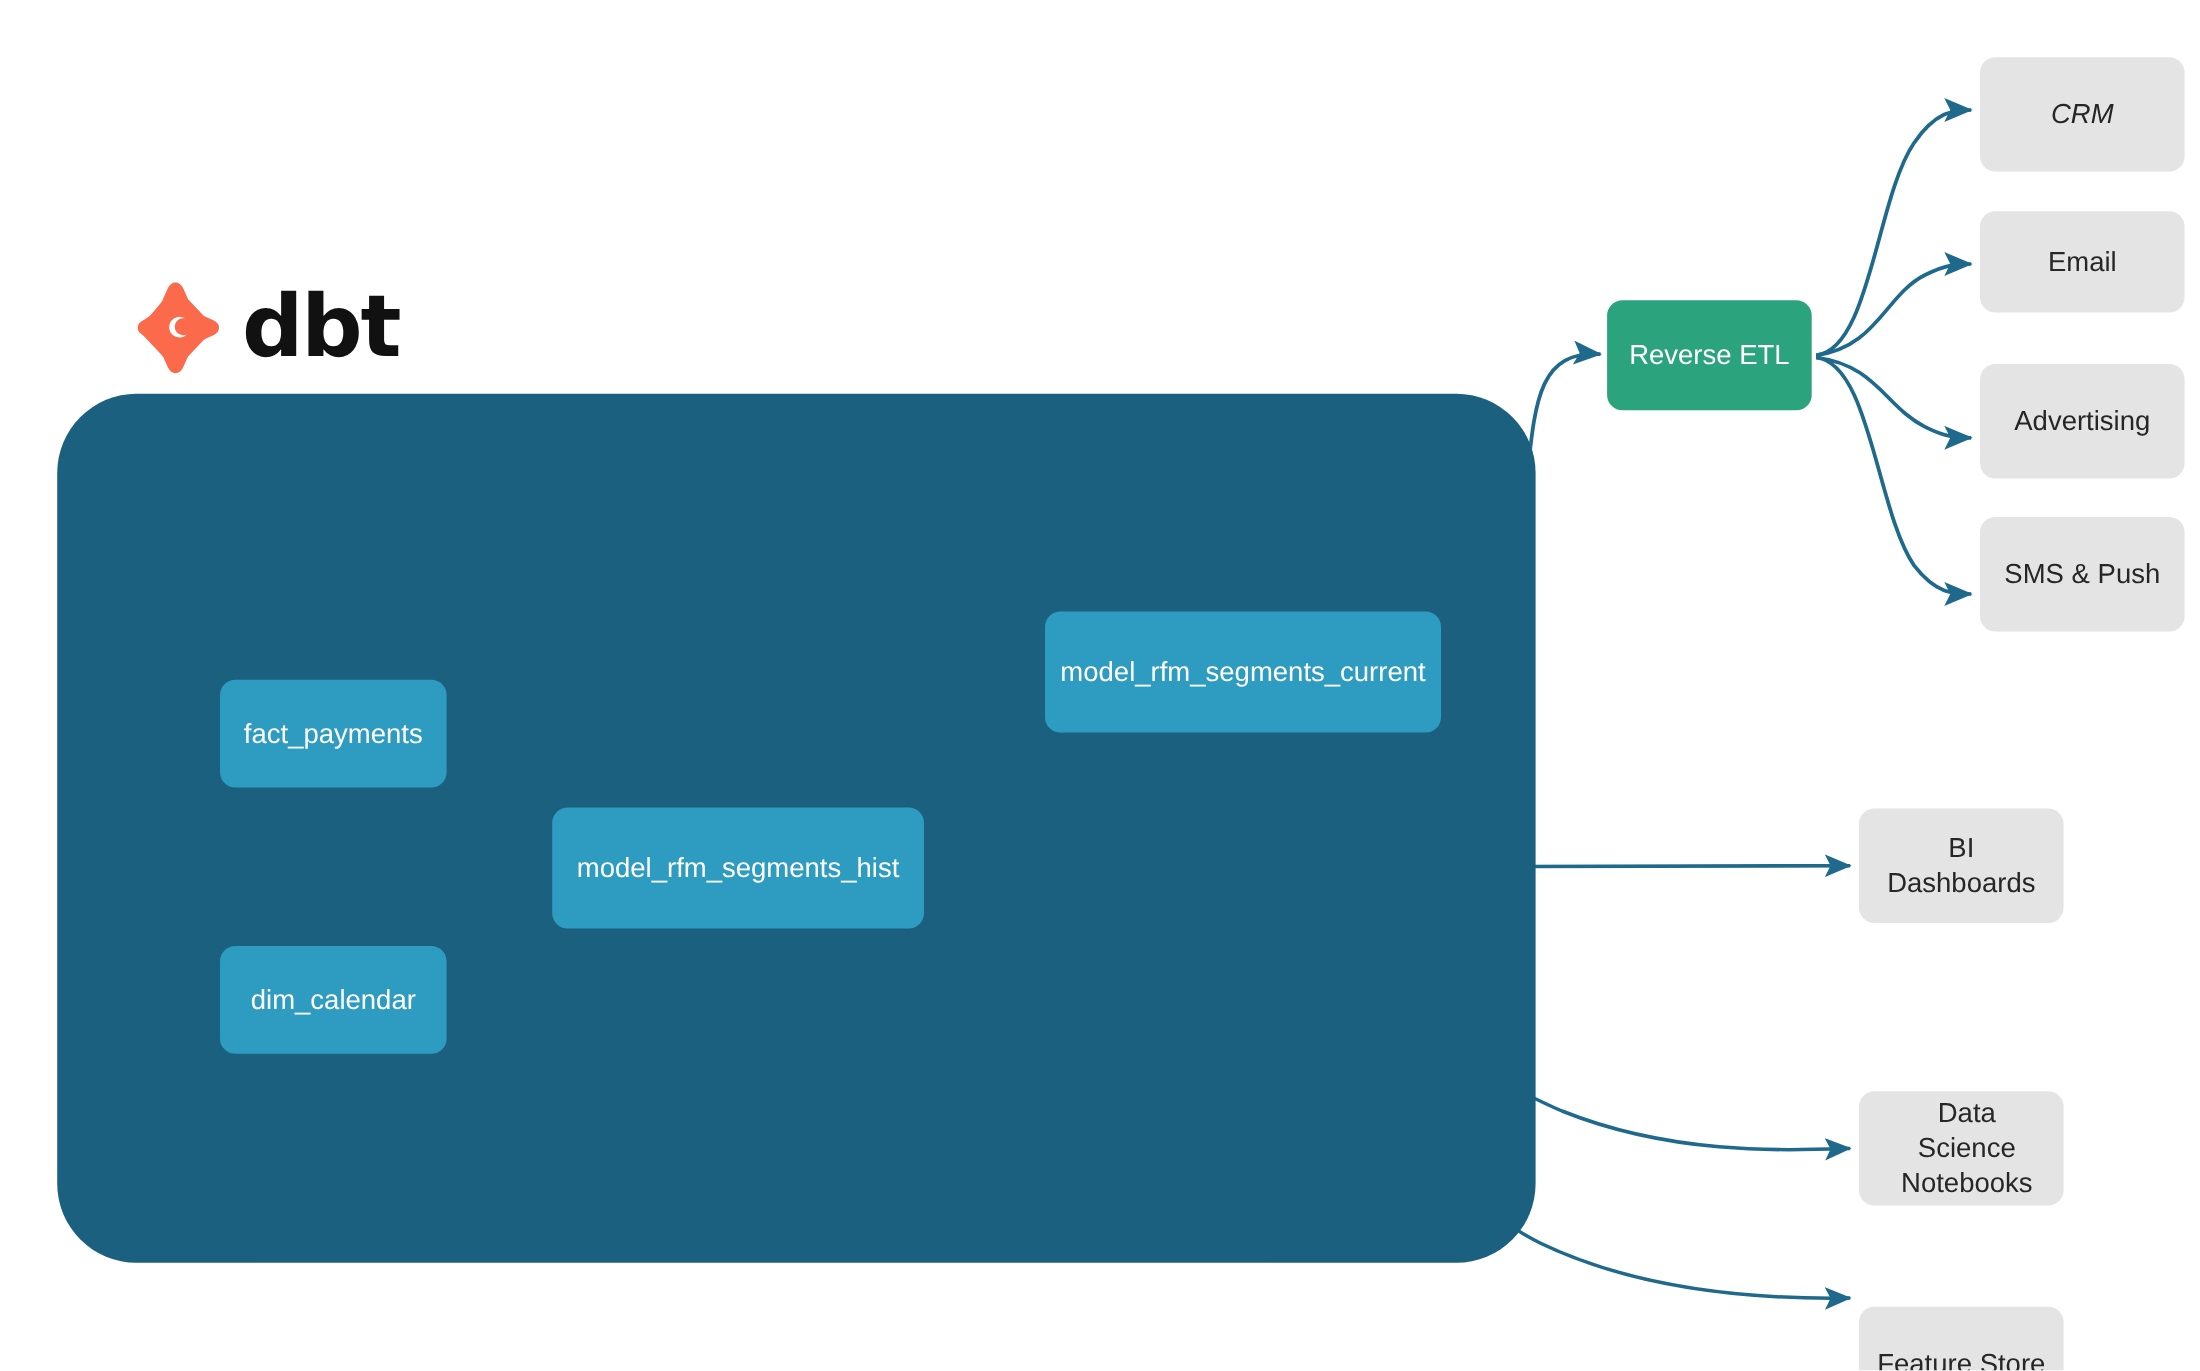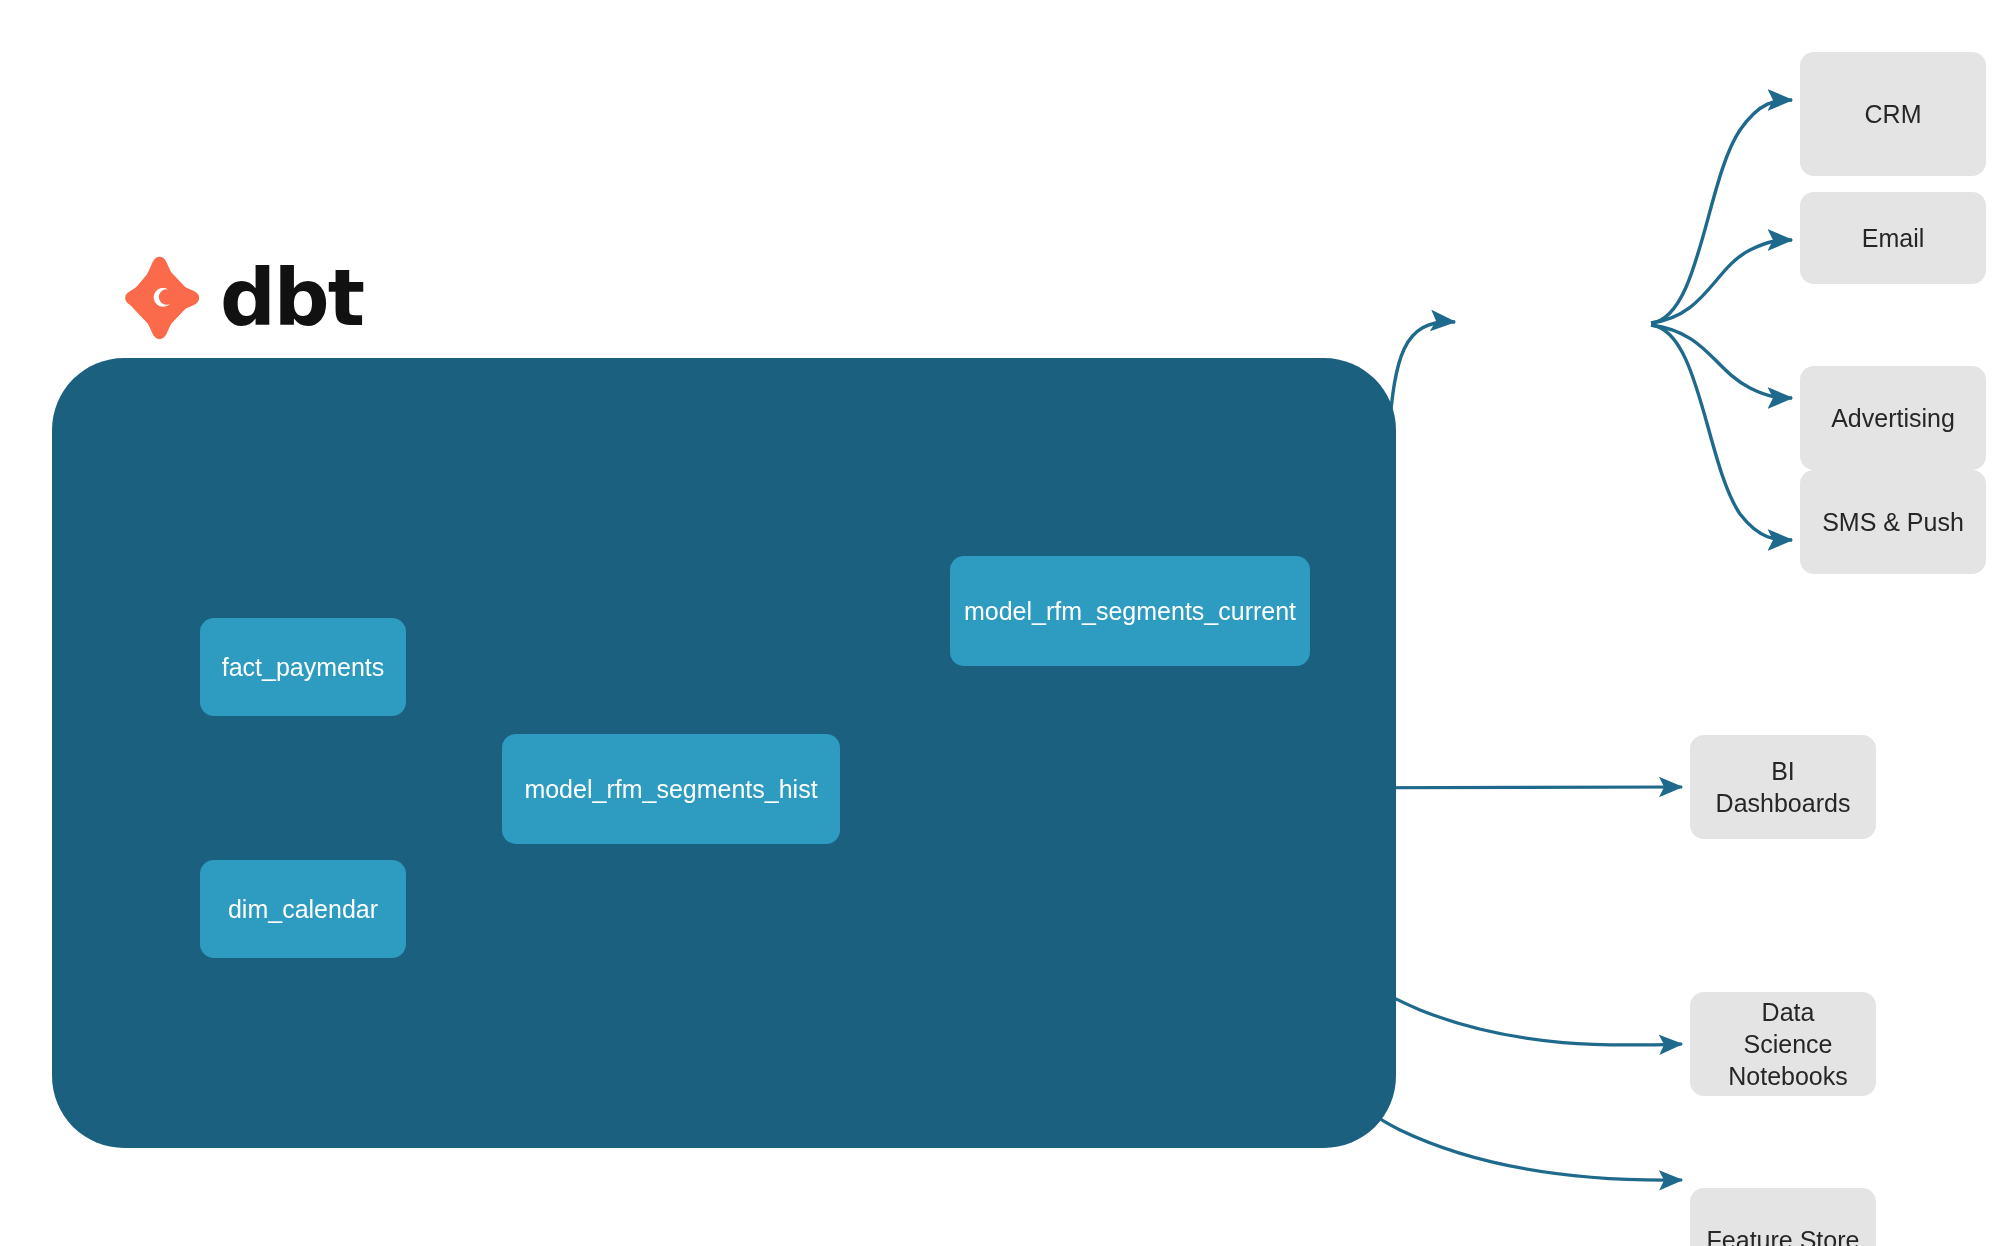--- a/index.html
+++ b/index.html
@@ -96,23 +96,23 @@
     display: flex;
     align-items: center;
     justify-content: center;
     text-align: center;
     color: #262626;
     font-size: 25px;
     line-height: 1.28;
     box-sizing: border-box;
     padding: 0 14px;
   }
-  .dest-crm        { left: 1800px; top: 52px;   width: 186px; height: 124px; }
+  .dest-crm        { left: 1800px; top: 52px;   width: 186px; height: 104px; font-style: italic; }
   .dest-email      { left: 1800px; top: 192px;  width: 186px; height: 92px; }
-  .dest-ads        { left: 1800px; top: 331px;  width: 186px; height: 104px; margin-top: 35px; }
+  .dest-ads        { left: 1800px; top: 331px;  width: 186px; height: 104px; }
   .dest-sms        { left: 1800px; top: 470px;  width: 186px; height: 104px; }
   .dest-bi         { left: 1690px; top: 735px;  width: 186px; height: 104px; }
   .dest-ds         { left: 1690px; top: 992px;  width: 186px; height: 104px; }
   .dest-fs         { left: 1690px; top: 1172px; width: 186px; height: 104px; margin-top: 16px; }
 </style>
 </head>
 <body>
 
 <div id="canvas">
 
@@ -168,20 +168,21 @@
   <div class="project-container"></div>
 
   <div class="node model-node node-fact-payments">fact_payments</div>
 
   <div class="node model-node node-dim-calendar">dim_calendar</div>
 
   <div class="node model-node node-hist">model_rfm_segments_hist</div>
 
   <div class="node model-node node-current">model_rfm_segments_current</div>
 
+  <div class="node etl-node">Reverse ETL</div>
 
   <div class="dest dest-crm">CRM</div>
   <div class="dest dest-email">Email</div>
   <div class="dest dest-ads">Advertising</div>
   <div class="dest dest-bi">BI Dashboards</div>
   <div class="dest dest-sms">SMS &amp; Push</div>
   <div class="dest dest-ds" style="white-space: pre-line; padding-left: 24px;">Data Science
 Notebooks</div>
   <div class="dest dest-fs">Feature Store</div>
 

